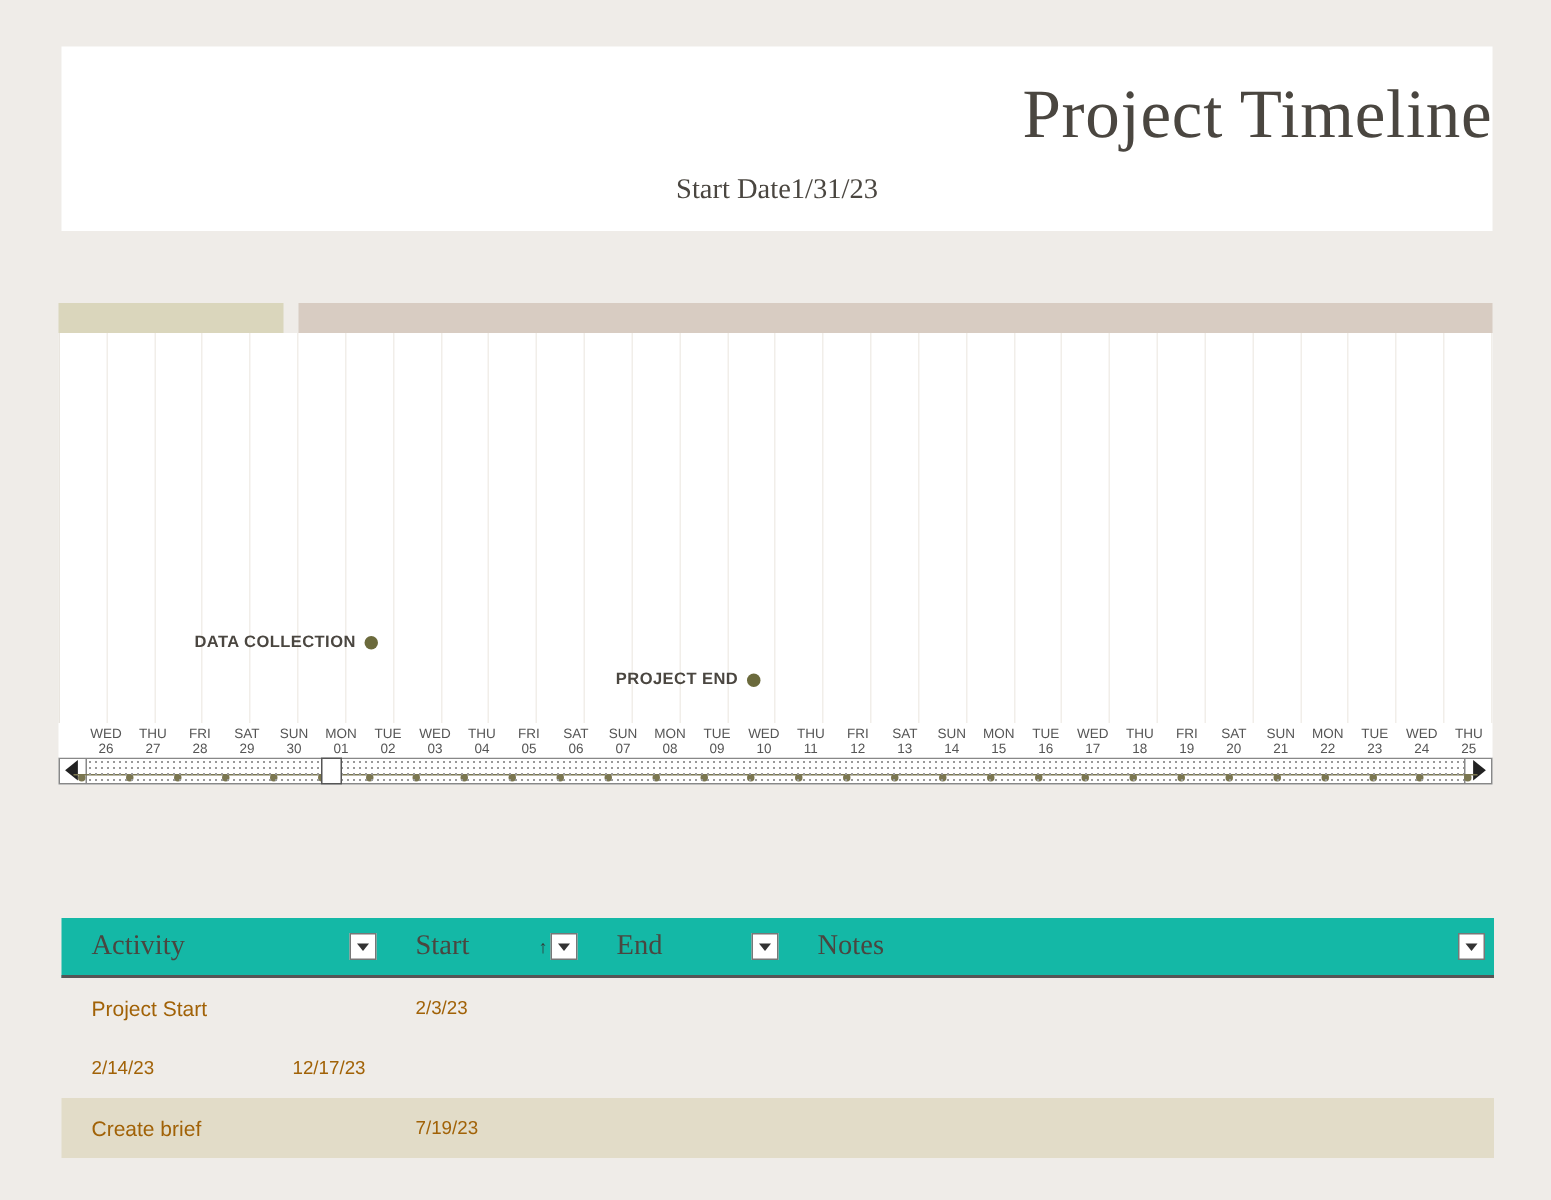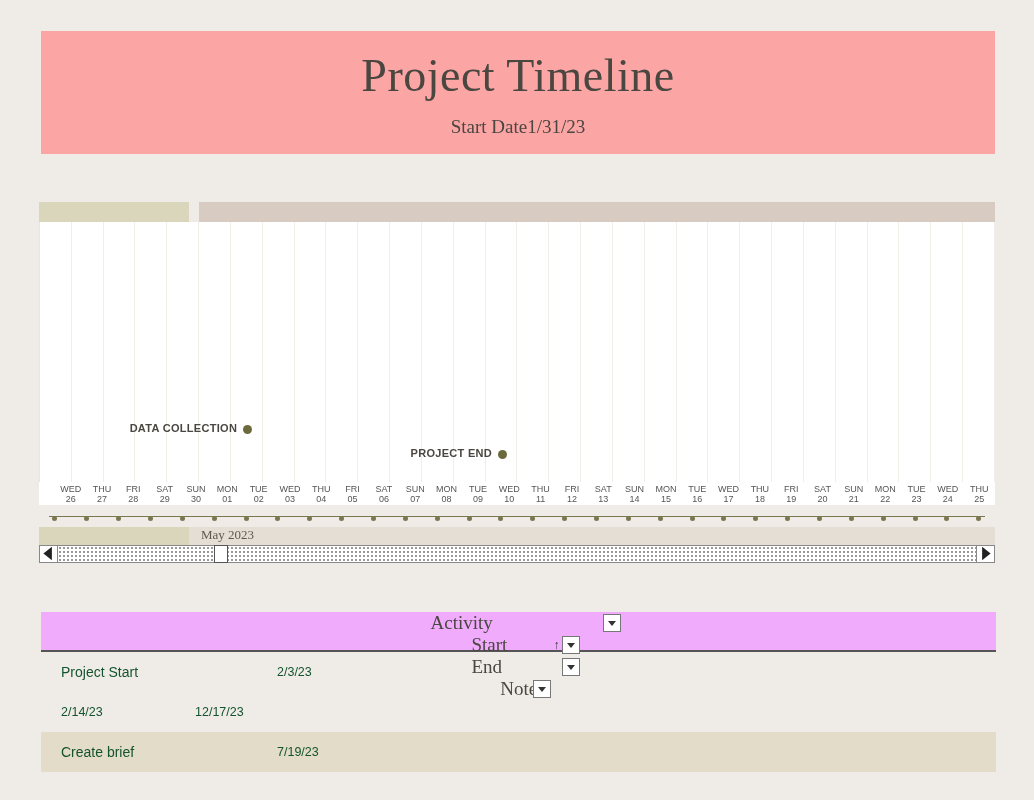--- a/index.html
+++ b/index.html
@@ -7,23 +7,23 @@
     background: #EFECE8;
     font-family: Georgia, 'Times New Roman', serif;
     color: #4a4640;
     width: 1034px;
     height: 800px;
     overflow: hidden;
     position: relative;
   }
   .header {
     margin: 31px 39px 0 41px;
-    background: #fca5a5;
+    background: #ffffff;
     padding: 18px 0 16px 0;
-    text-align: center;
+    text-align: right;
   }
   .page-title {
     font-size: 46px;
     font-weight: normal;
     color: #4a4640;
     letter-spacing: 0.5px;
   }
   .start-date-row {
     margin-top: 14px;
     display: flex;
@@ -62,21 +62,21 @@
   }
   .marker {
     position: absolute;
     font-family: Arial, Helvetica, sans-serif;
     font-size: 11px;
     font-weight: bold;
     color: #4a4640;
     letter-spacing: 0.3px;
     white-space: nowrap;
     display: flex;
-    align-items: flex-end;
+    align-items: center;
     gap: 6px;
   }
   .marker-dot {
     width: 9px; height: 9px; border-radius: 50%;
     background: #6b6a3c;
     display: inline-block;
   }
   .axis {
     display: flex;
     font-family: Arial, Helvetica, sans-serif;
@@ -161,25 +161,24 @@
     top: -1px; bottom: -1px;
     width: 14px;
     background: #fff;
     border: 1px solid #555;
   }
   .table-area {
     margin: 60px 38px 0 41px;
   }
   .thead {
     display: flex;
-    background: #f0abfc;
+    background: #14b8a6;
     border-bottom: 2px solid #555;
     align-items: center;
     height: 40px;
-    flex-direction: column;
   }
   .th {
     position: relative;
     padding: 0 12px 0 20px;
     font-size: 19px;
     color: #4a4640;
     display: flex;
     align-items: center;
   }
   .col-activity { width: 216px; }
@@ -212,21 +211,21 @@
   .tbody {}
   .trow {
     display: flex;
     align-items: center;
     height: 40px;
   }
   .trow.alt { background: #E2DCC8; }
   .td {
     padding: 0 12px 0 20px;
     font-family: Arial, Helvetica, sans-serif;
-    color: #14532d;
+    color: #a16207;
   }
   .td.col-activity { font-size: 14px; }
   .td.col-start, .td.col-end { font-size: 12.5px; }
 </style>
 </head>
 <body>
 
 <div class="header">
   <h1 class="page-title">Project Timeline</h1>
   <div class="start-date-row">
@@ -338,26 +337,20 @@
         <span></span>
         <span></span>
         <span></span>
         <span></span>
         <span></span>
         <span></span>
         <span></span>
         <span></span>
       </div>
   </div>
-  <div class="mini-strip">
-    <div class="mini-a"></div>
-    <div class="mini-b">
-      <span class="mini-label">May 2023</span>
-    </div>
-  </div>
   <div class="scrollbar">
     <div class="scroll-btn">
       <svg viewBox="0 0 10 10">
           <polygon points="7,1 7,9 2,5" fill="#222"></polygon>
         </svg>
     </div>
     <div class="scroll-track">
       <div class="scroll-thumb"></div>
     </div>
     <div class="scroll-btn right">

